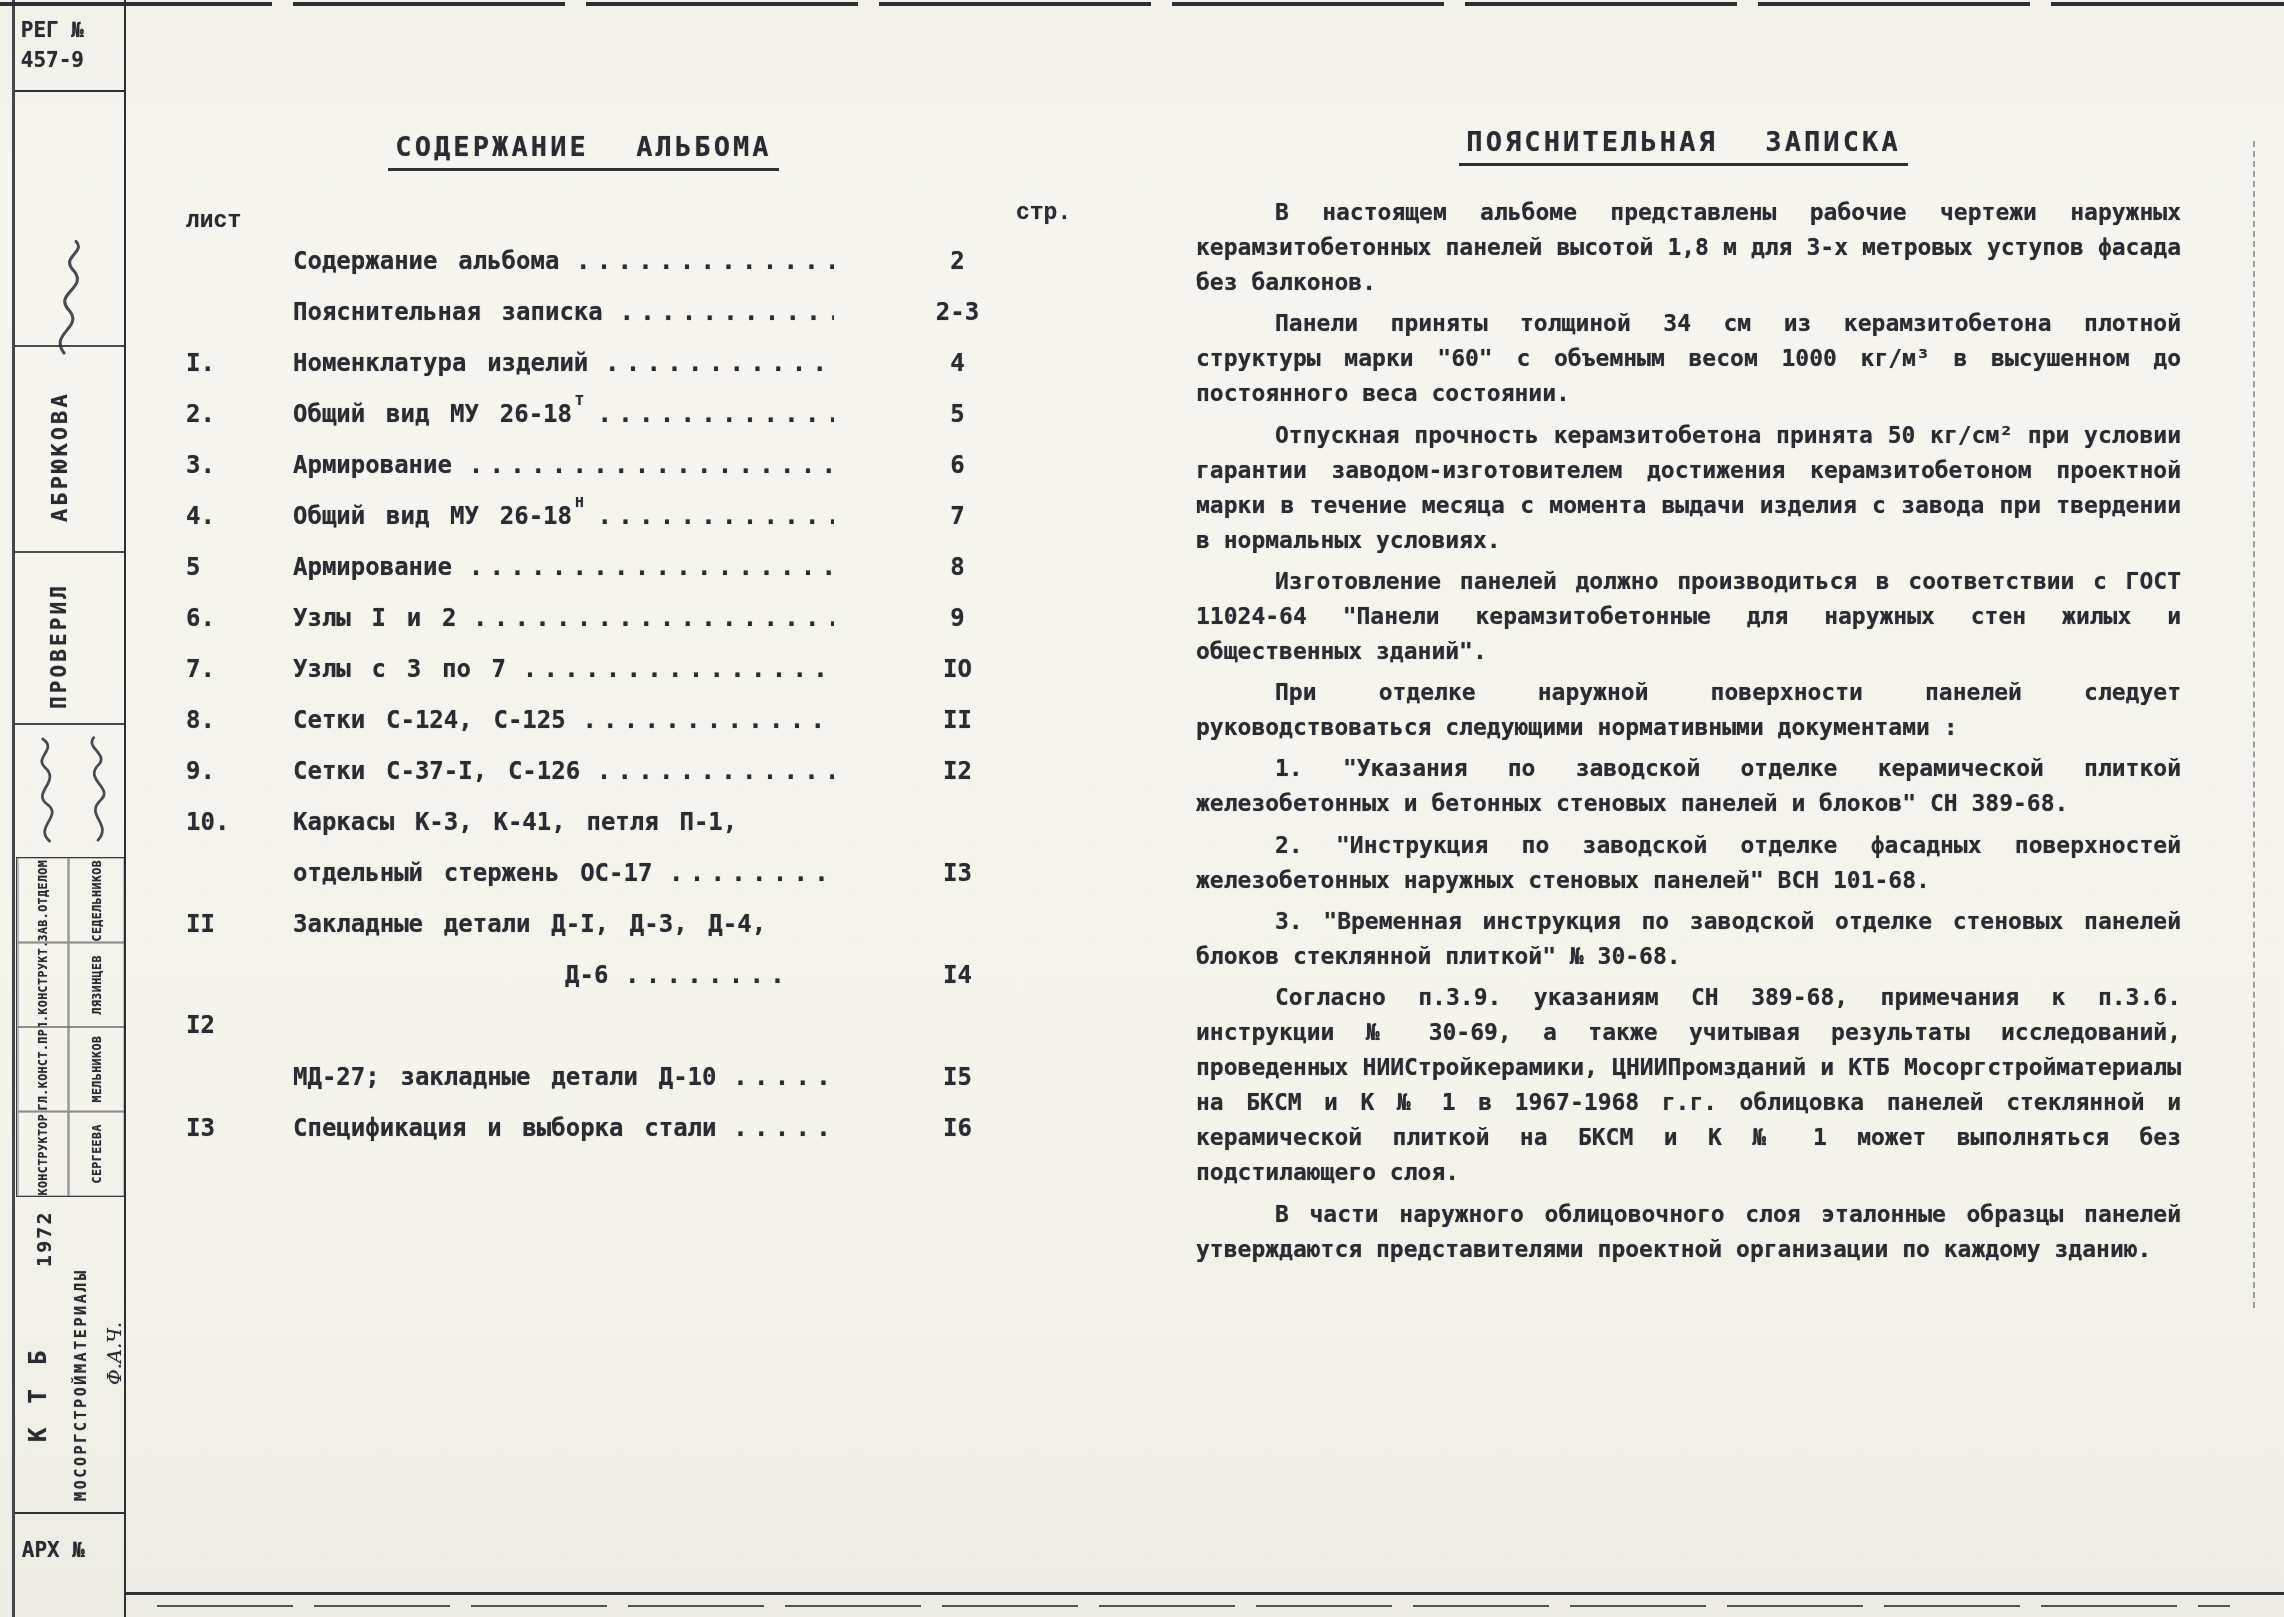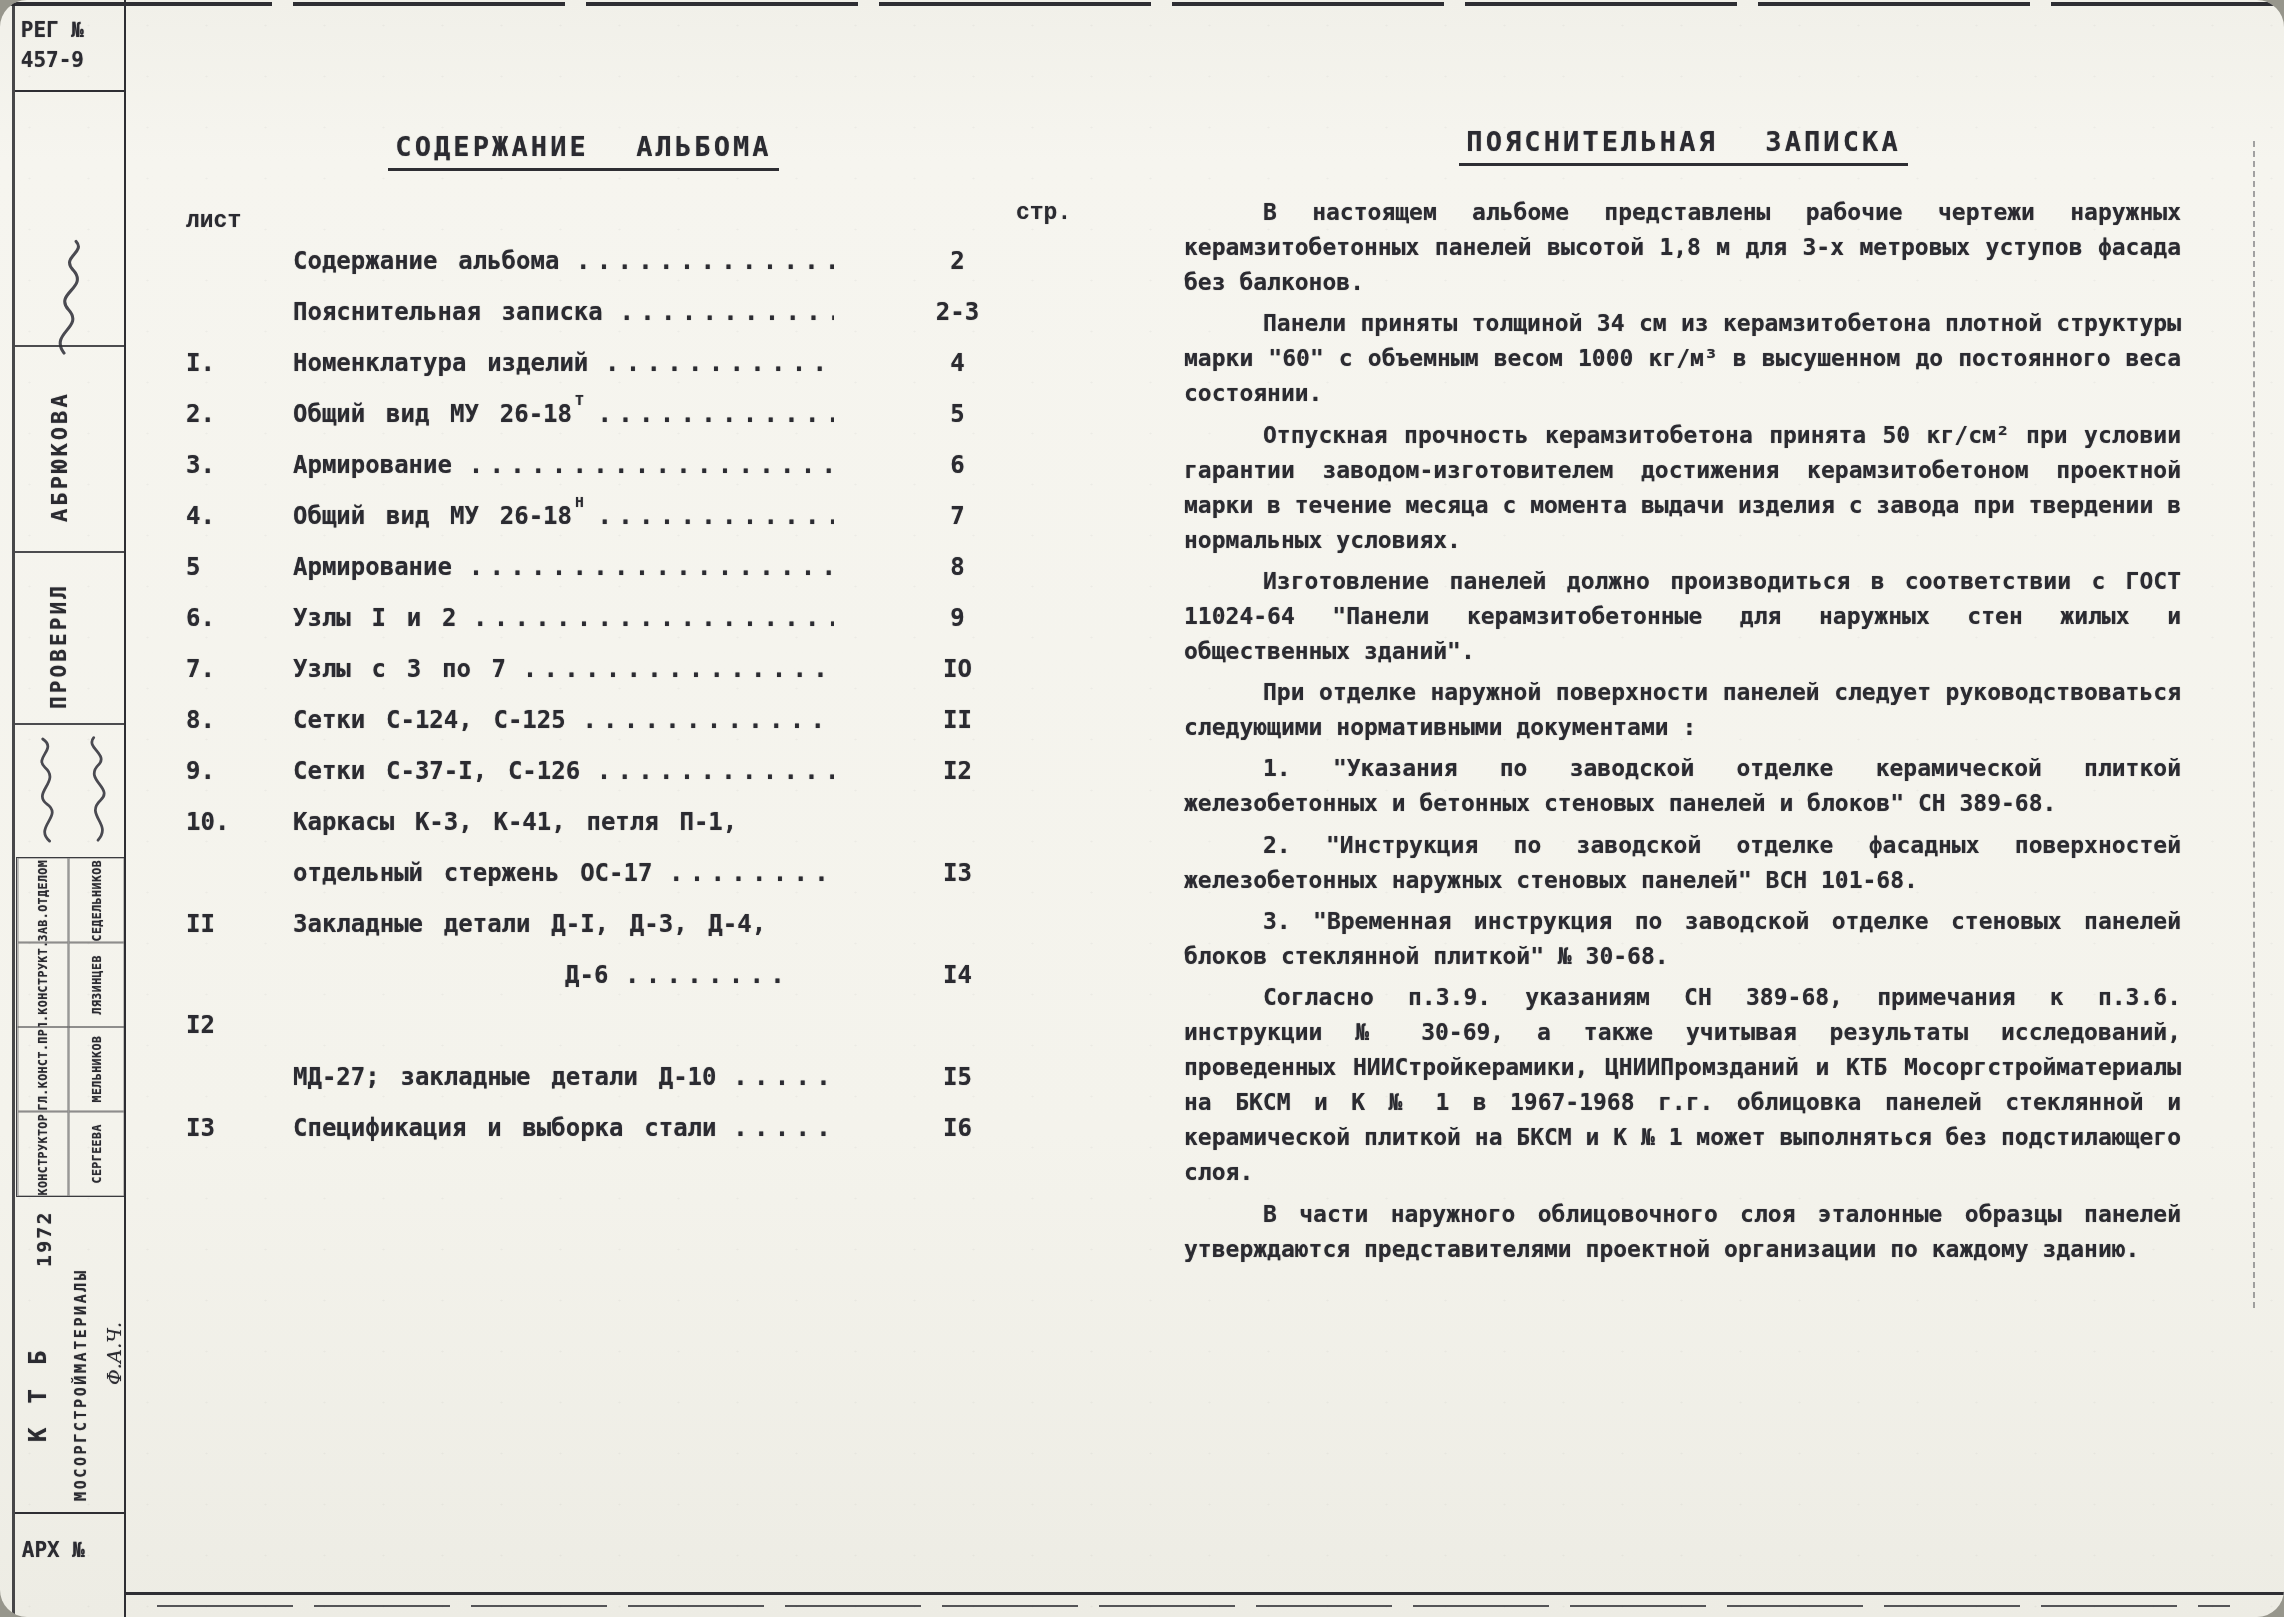--- a/index.html
+++ b/index.html
@@ -7,21 +7,20 @@
   .page{
     position:relative;width:2284px;height:1617px;margin:0 auto;overflow:hidden;
     background:
       radial-gradient(rgba(70,70,64,.05) 0.8px, transparent 1.3px),
       linear-gradient(180deg,#f1f0e9 0%,#f6f5ef 10%,#f4f3ec 70%,#edece4 100%);
     background-size:59px 51px,100% 100%;
     color:#2b2b31;
     font-family:"DejaVu Sans Mono","Liberation Mono",monospace;
     font-weight:bold;
     text-shadow:0 0 1px rgba(43,43,49,.55);
-    border-radius:27px;
   }
 
   
   .top-rule{position:absolute;left:0;top:2.1px;width:100%;height:3.7px;
     background:repeating-linear-gradient(90deg,#2e2e33 0 272px,transparent 272px 293px);}
   .bottom-rule{position:absolute;left:125px;top:1592px;width:2159px;height:3.1px;background:#2e2e33;}
   .bottom-rule2{position:absolute;left:157px;top:1605px;width:2073px;height:2.1px;
     background:repeating-linear-gradient(90deg,rgba(46,46,51,.8) 0 136px,transparent 136px 157px);}
   .right-rule{position:absolute;right:29px;top:141px;height:1167px;width:0;
     border-right:2.6px dashed rgba(46,46,53,.42);}
@@ -69,21 +68,21 @@
   .toc-row{display:flex;align-items:baseline;height:51px;font-size:24px;word-spacing:6.3px;white-space:nowrap;}
   .rn{flex:0 0 107px;}
   .rt{flex:0 0 auto;}
   .rt sup{font-size:14.7px;position:relative;top:-8.4px;margin-left:3.1px;}
   .rd{flex:1 1 0;overflow:hidden;letter-spacing:6.3px;margin:0 79px 0 13.6px;}
   .rp{flex:0 0 89px;text-align:center;}
   .toc-row.deep .rt{margin-left:272px;}
 
   
   #note-body{position:absolute;left:1184px;top:195px;width:997px;}
-  #note-body p{font-size:23px;line-height:35px;text-indent:79px;text-align:justify;margin-bottom:6.3px;}
+  #note-body p{font-size:23px;line-height:35px;text-indent:79px;text-align:justify;margin-bottom:6.3px;margin-left:12px;}
 </style>
 </head>
 <body>
 
 <div class="page">
 
   <div class="top-rule"></div>
   <div class="bottom-rule"></div>
   <div class="bottom-rule2"></div>
   <div class="right-rule"></div>

